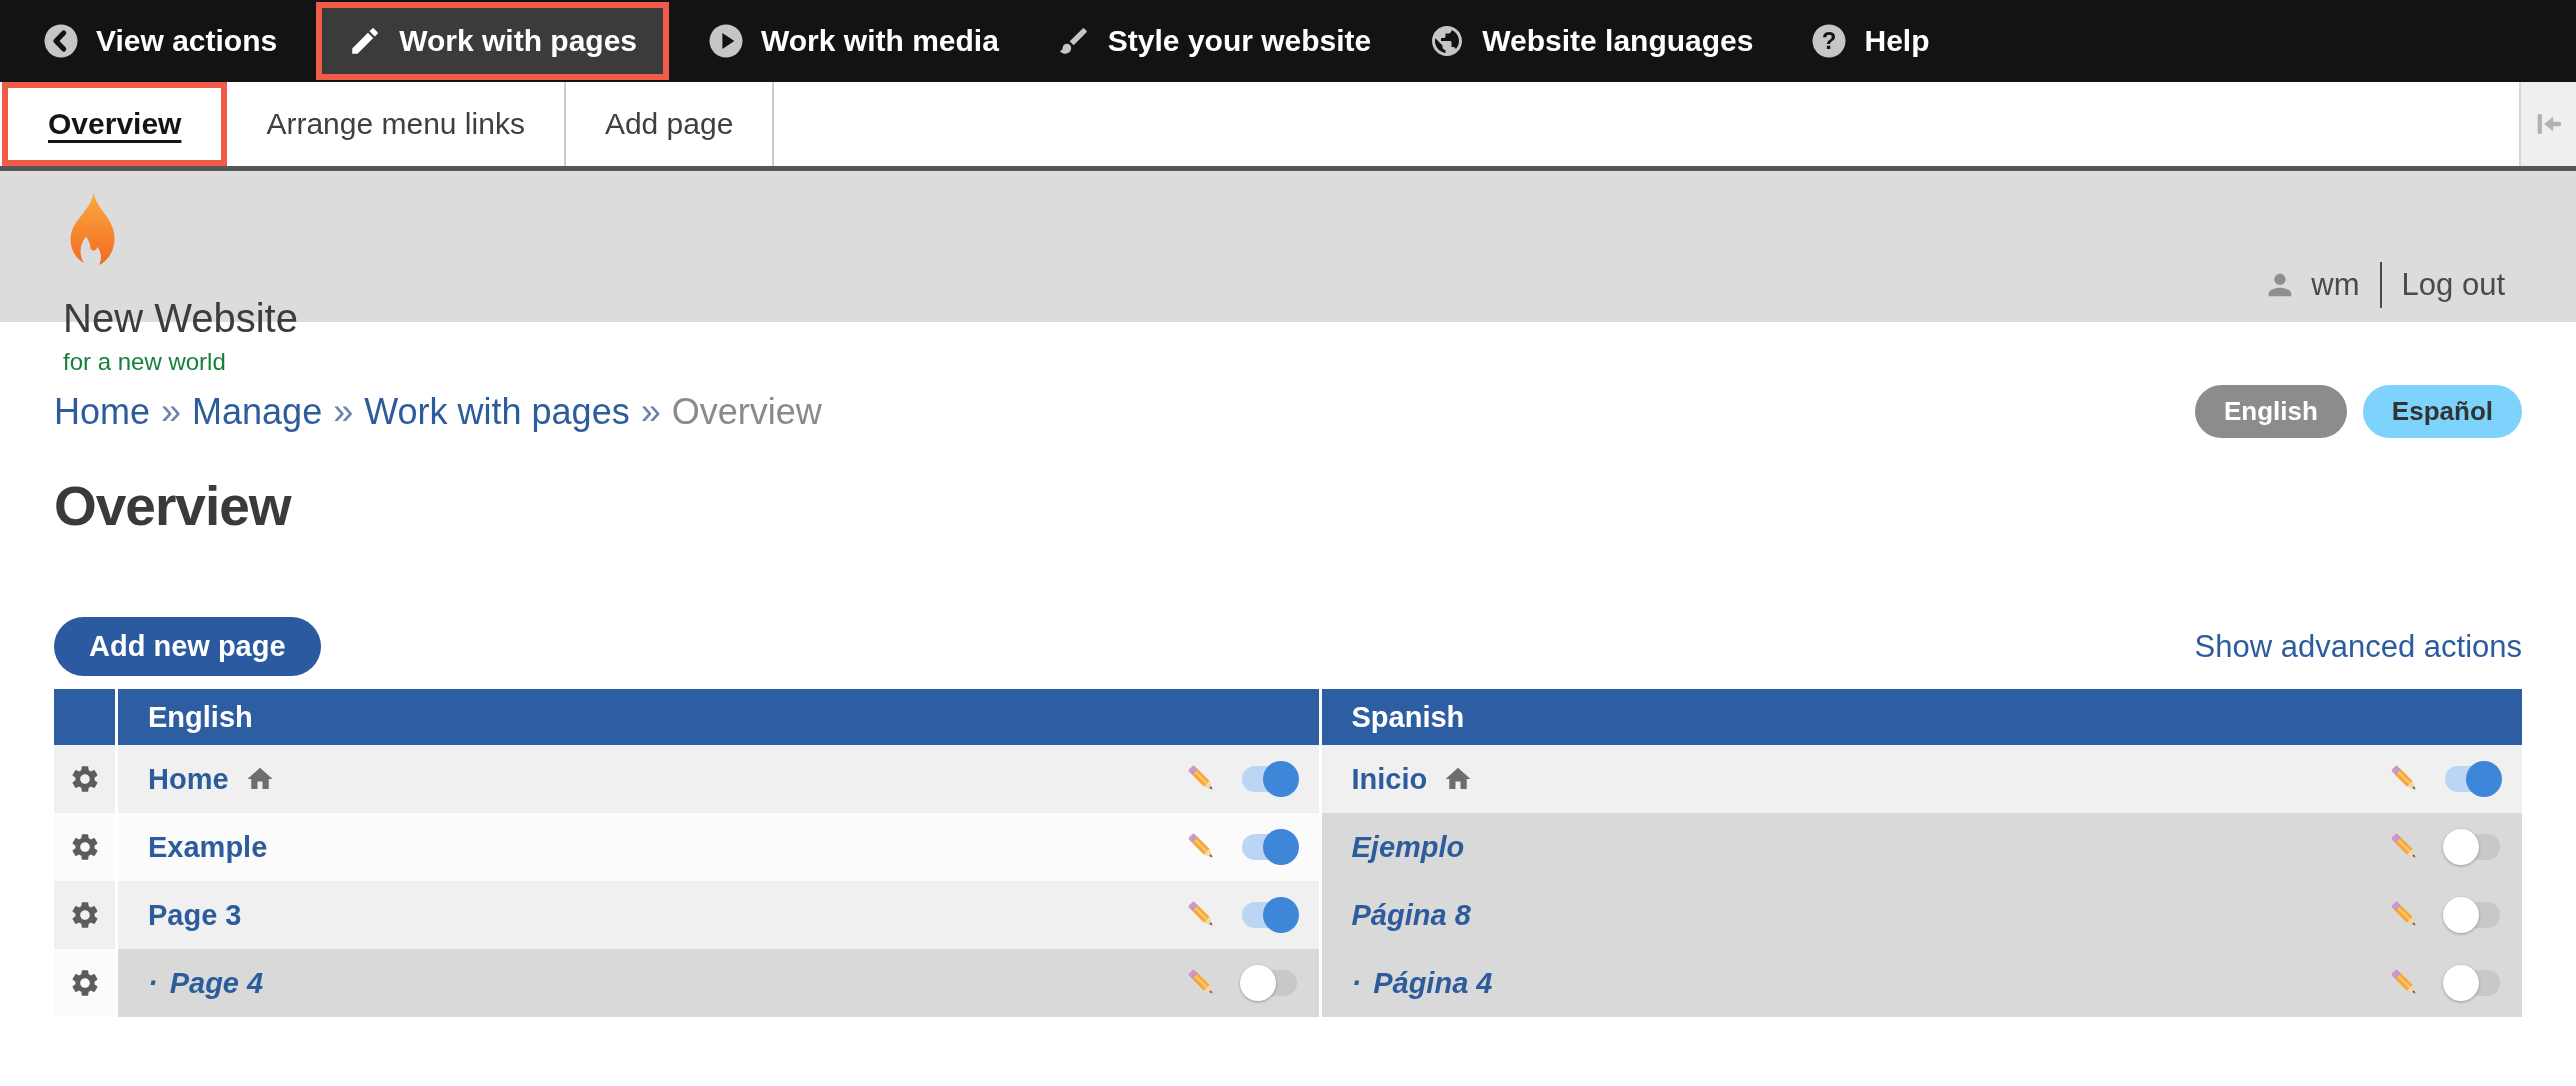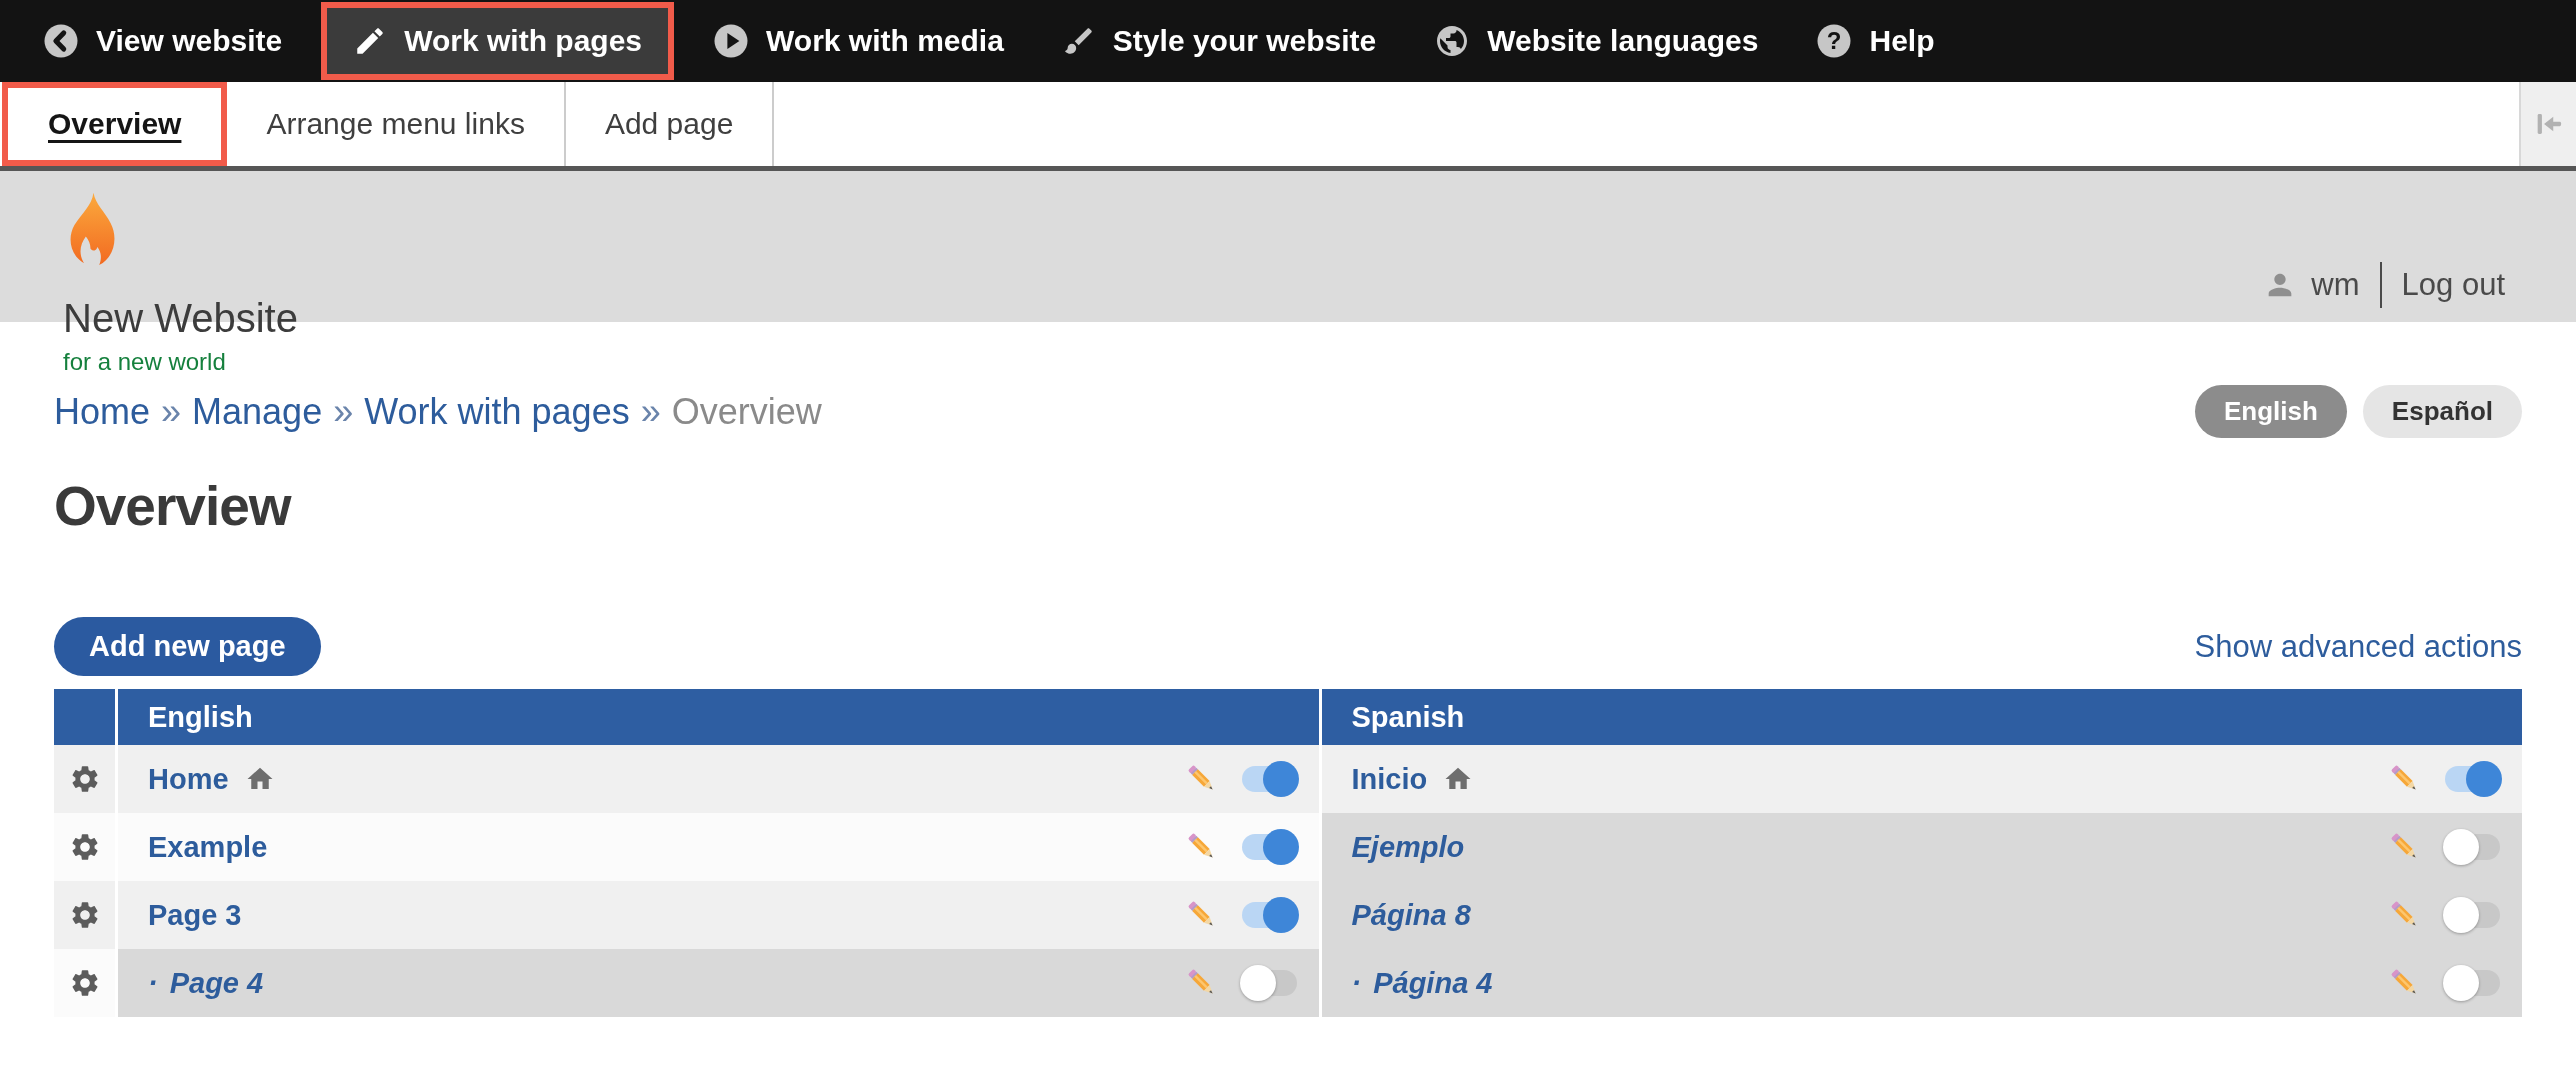--- a/index.html
+++ b/index.html
@@ -46,21 +46,21 @@
   
   .content{padding:0 54px}
   .crumbrow{display:flex;justify-content:space-between;align-items:center;margin-top:63px}
   .crumbs{font-size:36px;color:#8a8a8a}
   .crumbs a{color:var(--link-blue);text-decoration:none;cursor:pointer}
   .crumb-sep{color:#6a84ab;margin:0 11px}
   .langs{display:flex;gap:16px}
   .pill{font-size:26px;font-weight:700;padding:11px 29px;border-radius:30px;border:none;cursor:pointer;
     font-family:"Liberation Sans","DejaVu Sans",sans-serif}
   .pill.active{background:#8c8c8c;color:#fff}
-  .pill.inactive{background:#e5e5e5;color:#333}
+  .pill.inactive{background:#7dd3fc;color:#333}
 
   h1.page-title{font-size:55px;font-weight:700;color:#3a3a3a;margin:36px 0 0 0;letter-spacing:-1px}
 
   .actions{display:flex;justify-content:space-between;align-items:center;margin-top:79px}
   .add-btn{background:var(--button-blue);color:#fff;font-weight:700;font-size:29px;
     padding:13px 35px;border-radius:32px;border:none;cursor:pointer;
     font-family:"Liberation Sans","DejaVu Sans",sans-serif}
   .adv-link{font-size:31px;color:var(--link-blue);text-decoration:none;cursor:pointer}
 
   
@@ -153,21 +153,21 @@
       <path fill="#dcdcdc" d="M33 76 C25 72 22 63 27 56 C29 61 33 62 35 59 C39 65 38 72 33 76 Z"></path>
     </symbol>
   </defs>
 </svg>
 
 <div class="topbar">
   <div class="tb-item">
     <svg class="tb-ic" width="36" height="36" viewBox="0 0 36 36">
         <use href="#i-back"></use>
       </svg>
-    <span>View website</span>
+    <span>View actions</span>
   </div>
   <div class="tb-item active">
     <svg class="tb-ic" width="34" height="34" viewBox="0 0 34 34">
         <use href="#i-pencil"></use>
       </svg>
     <span>Work with pages</span>
   </div>
   <div class="tb-item">
     <svg class="tb-ic" width="36" height="36" viewBox="0 0 36 36">
         <use href="#i-play"></use>

